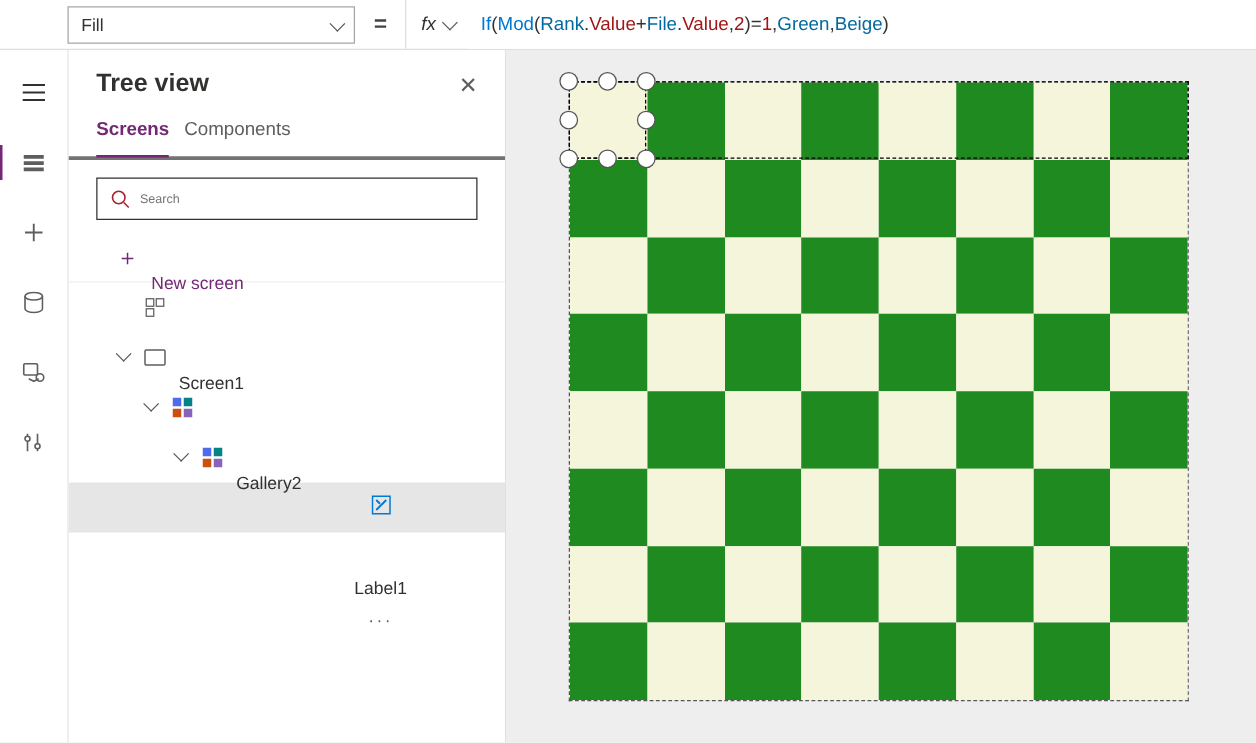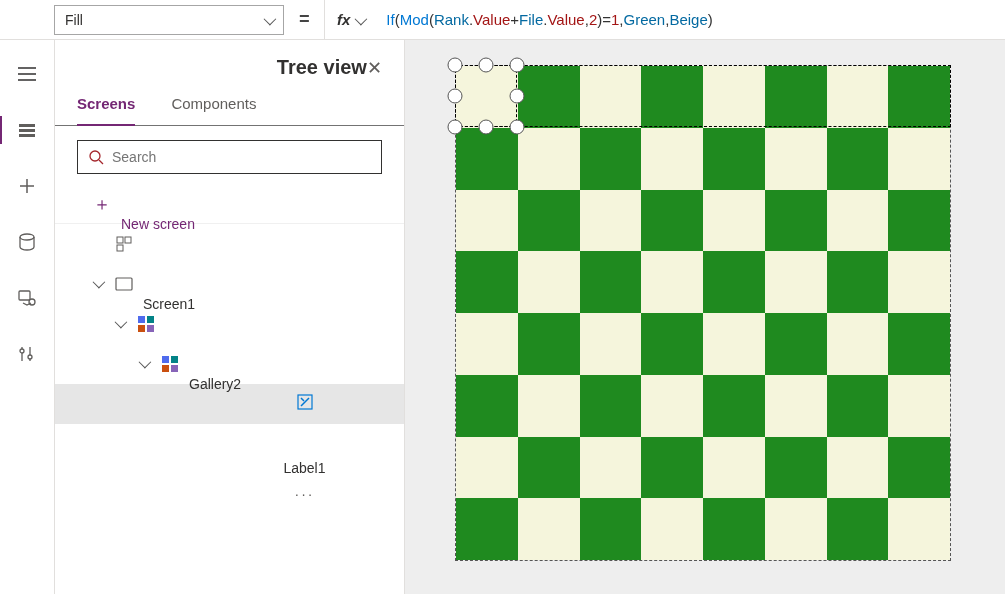--- a/index.html
+++ b/index.html
@@ -1,44 +1,44 @@
 <!DOCTYPE html>
 <html><head>
 <meta charset="utf-8">
 <style>
   * { box-sizing: border-box; margin: 0; padding: 0; font-family: "Segoe UI", sans-serif; }
   body { width: 1005px; height: 594px; background: #f5f5f5; overflow: hidden; font-size: 14px; color: #323130; }
 
   .topbar { display: flex; align-items: center; height: 40px; background: #fff; border-bottom: 1px solid #e1dfdd; }
   .prop-dropdown { width: 230px; height: 30px; margin-left: 54px; border: 1px solid #a6a6a6; display: flex; align-items: center; padding: 0 10px; justify-content: space-between; background: #fff; }
   .equals { width: 40px; text-align: center; font-size: 18px; font-weight: bold; font-style: italic; color: #444; }
-  .fx-box { display: flex; align-items: center; padding: 0 12px; border-left: 1px solid #e1dfdd; height: 100%; font-style: italic; font-weight: bold; font-size: 15px; color: #323130; gap: 5px;}
+  .fx-box { display: flex; align-items: center; padding: 0 12px; border-left: 1px solid #e1dfdd; height: 100%; font-style: italic; font-weight: normal; font-size: 15px; color: #323130; gap: 5px;}
   .formula-box { flex: 1; height: 100%; background: #fff; display: flex; align-items: center; padding: 0 10px; font-family: Consolas, monospace; font-size: 15px; }
   .formula-box .fn { color: #0078d4; }
   .formula-box .prop { color: #a31515; }
   .formula-box .punct { color: #333; }
   .formula-box .num { color: #a31515; }
   .formula-box .id { color: #0369a1; }
 
   .main { display: flex; height: 554px; }
 
   .rail { width: 55px; background: #fff; border-right: 1px solid #e1dfdd; display: flex; flex-direction: column; align-items: center; padding-top: 20px; gap: 28px; }
   .rail-item { width: 40px; height: 28px; display: flex; align-items: center; justify-content: center; color: #605e5c; }
   .rail-item.active { position: relative; }
   .rail-item.active::before { content: ""; position: absolute; left: -8px; top: 0; bottom: 0; width: 3px; background: #742774; }
 
   .tree-panel { width: 350px; background: #fff; border-right: 1px solid #e1dfdd; display: flex; flex-direction: column; }
-  .tree-header { display: flex; align-items: center; justify-content: flex-end; padding: 16px 22px 8px 22px; }
+  .tree-header { display: flex; align-items: center; justify-content: space-between; padding: 16px 22px 8px 22px; }
   .tree-header h2 { font-size: 20px; font-weight: 600; }
-  .tree-tabs { display: flex; gap: 36px; padding: 0 22px; border-bottom: 1px solid #737373; text-align: center; }
+  .tree-tabs { display: flex; gap: 12px; padding: 0 22px; border-bottom: 3px solid #737373; text-align: center; }
   .tree-tab { padding: 8px 0 12px 0; font-size: 15px; color: #605e5c; cursor: pointer; }
   .tree-tab.active { color: #742774; border-bottom: 2px solid #742774; font-weight: 600; margin-bottom: -1px; }
   .search-wrap { padding: 14px 22px 10px; }
   .search-box { width: 100%; height: 34px; border: 1px solid #323130; display: flex; align-items: center; padding: 0 10px; gap: 8px; }
-  .search-box input { flex: 1; border: none; outline: none; font-size: 14px; color: #c2410c; }
+  .search-box input { flex: 1; border: none; outline: none; font-size: 10px; color: #c2410c; }
 
   .tree-list { flex: 1; overflow: auto; }
   .tree-row { height: 40px; display: flex; align-items: center; padding-left: 22px; gap: 10px; }
   .tree-row.selected { background: #e6e6e6; flex-direction: column; }
   .tree-row .chev { width: 12px; color: #605e5c; font-size: 10px; }
   .tree-row .ico { width: 18px; display: flex; align-items: center; justify-content: center; }
   .tree-row .lbl { flex: 1; margin-top: 40px; }
   .tree-row .more { width: 40px; text-align: center; letter-spacing: 2px; color: #605e5c; }.indent-1{padding-left:38px}.indent-2{padding-left:60px}.indent-3{padding-left:84px}.indent-4{padding-left:150px}
 
   .new-screen-row { border-bottom: 1px solid #f0f0f0; color: #742774; }

